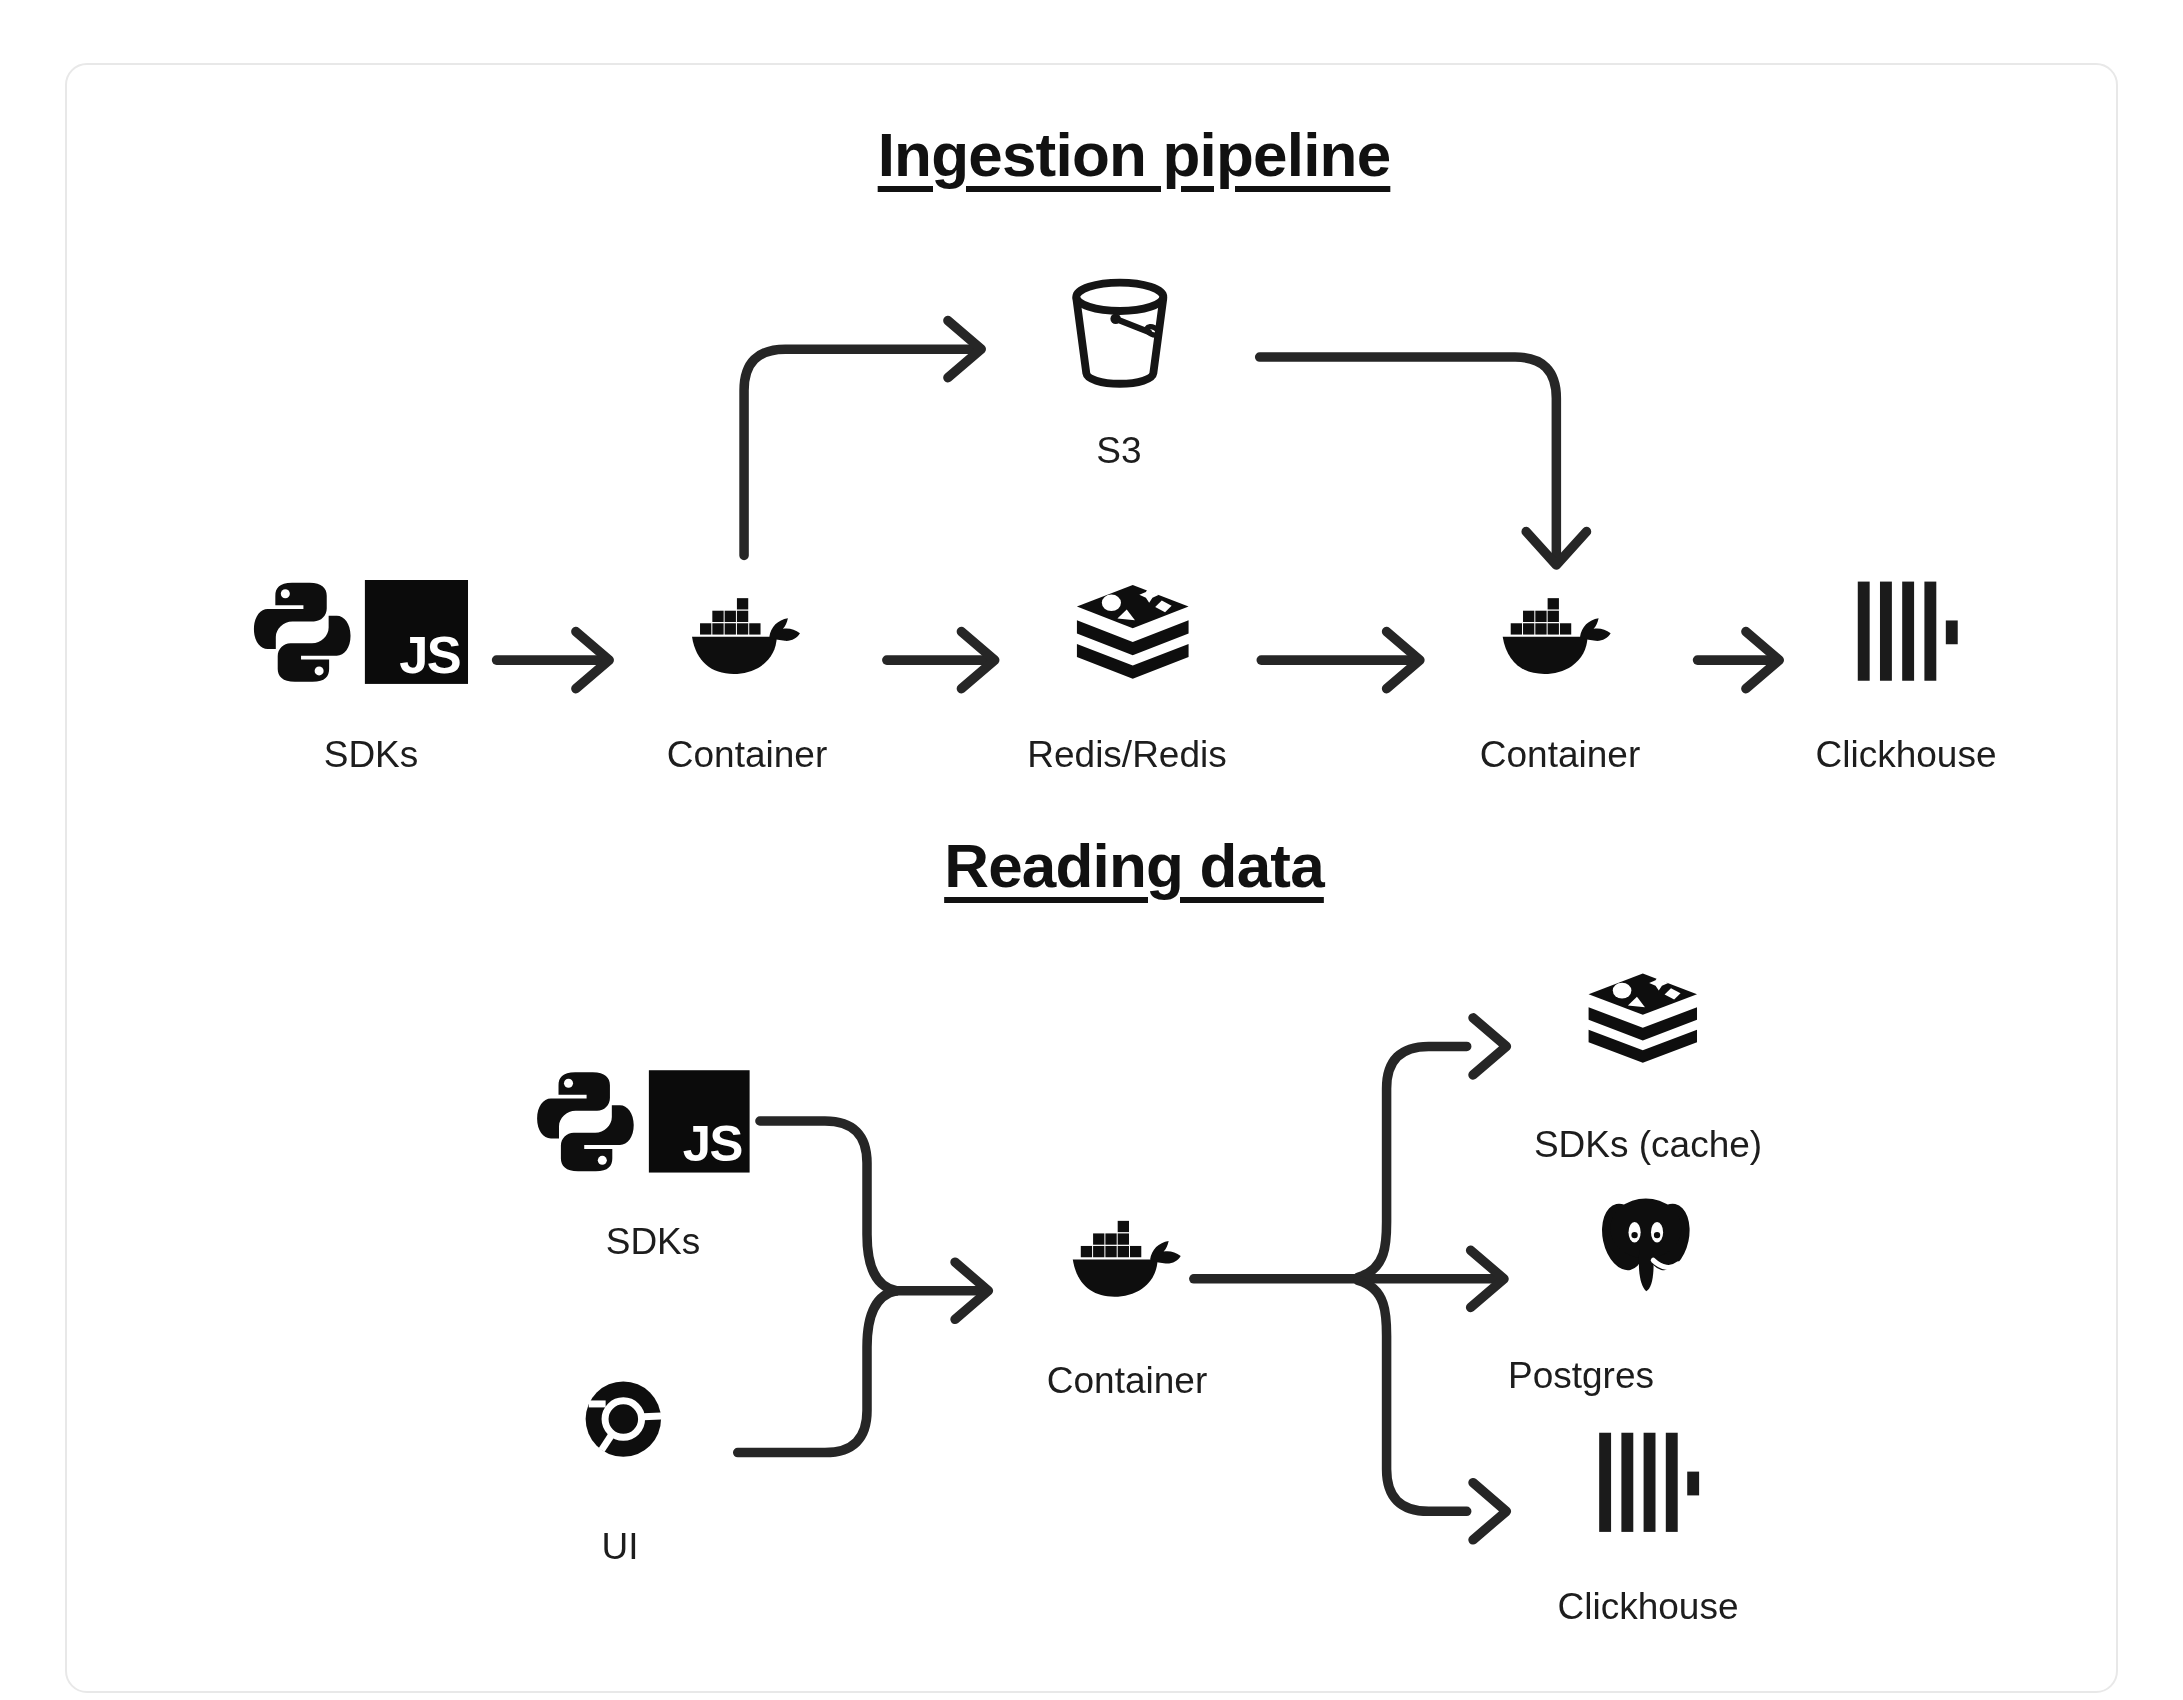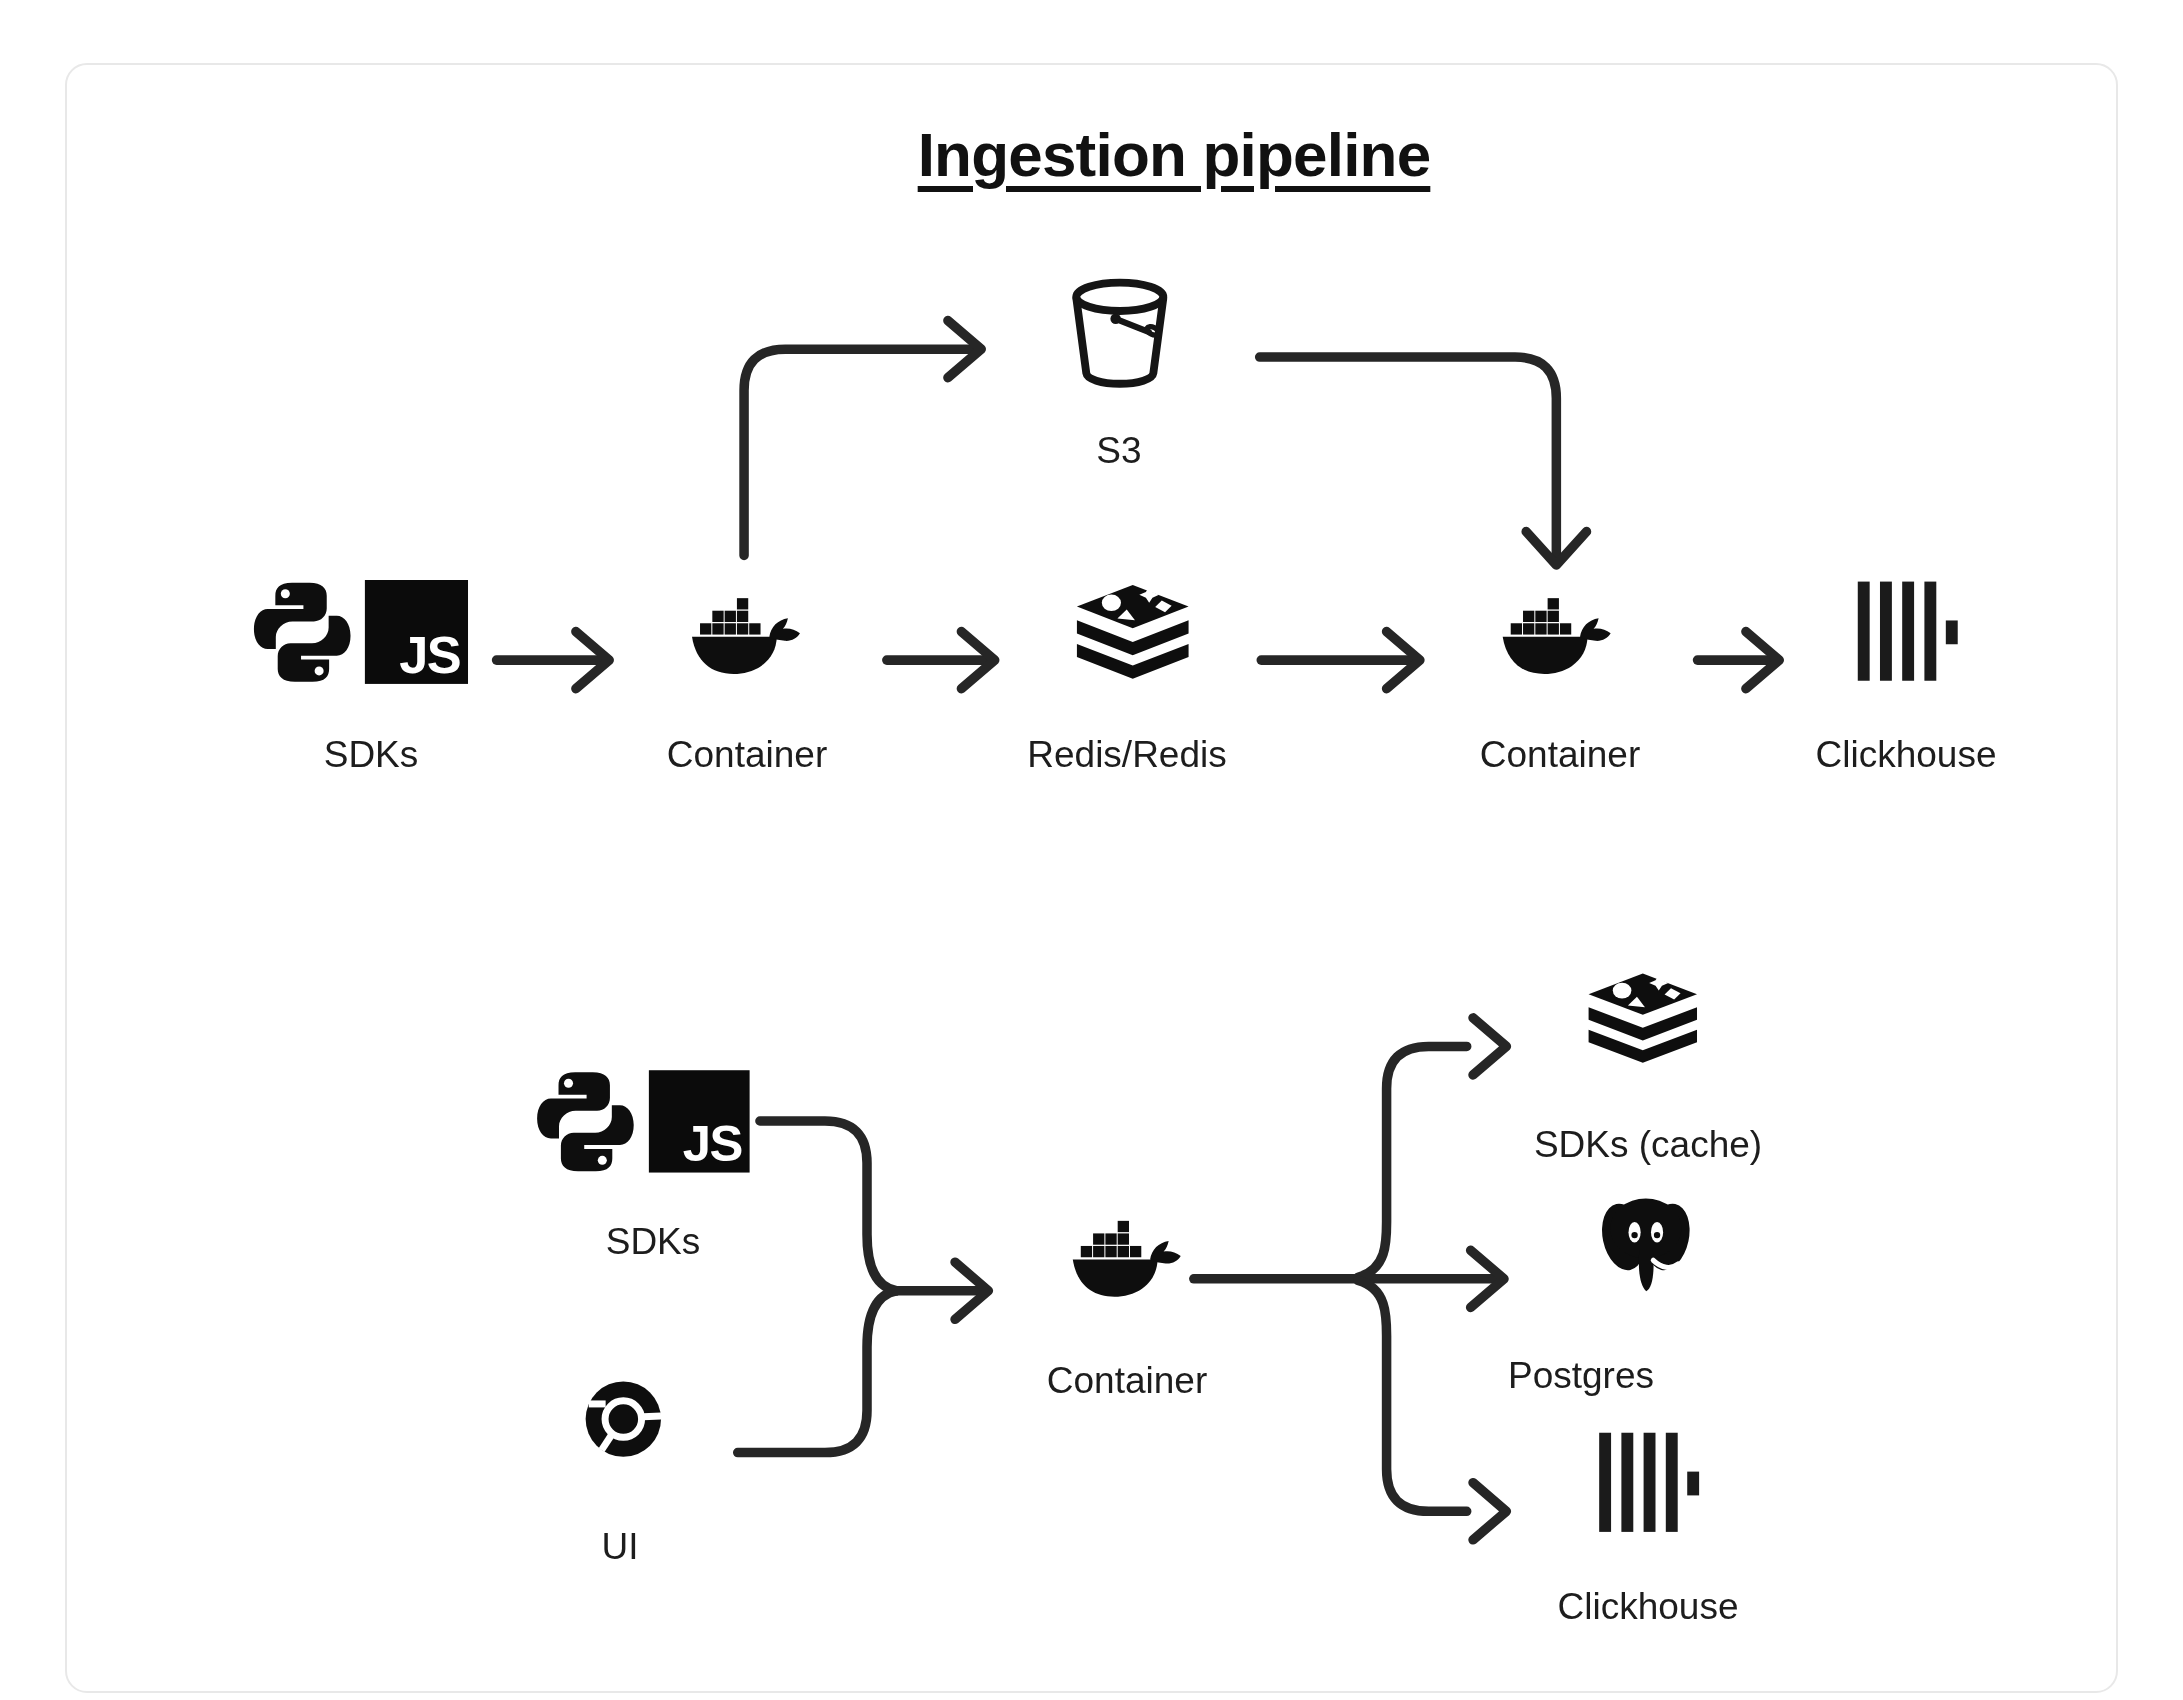--- a/index.html
+++ b/index.html
@@ -10,21 +10,20 @@
   .card{
     position:absolute;left:65px;top:63px;width:2053px;height:1630px;
     border:2.4px solid #e8e8e8;border-radius:22px;background:#ffffff;box-sizing:border-box;
   }
   svg.diagram{position:absolute;left:0;top:0;width:2183px;height:1701px;}
   .title{
     position:absolute;transform:translateX(-50%);white-space:nowrap;
     font-size:62px;font-weight:800;color:#111111;letter-spacing:-0.8px;
     text-decoration:underline;text-decoration-thickness:5.6px;text-underline-offset:9.5px;
     text-decoration-skip-ink:auto;
-    margin-left:40px;
   }
   .node-label{
     position:absolute;transform:translate(-50%,-50%);white-space:nowrap;
     font-size:37px;font-weight:400;color:#1d1d1d;margin-top:42px;
   }
   .stroke-line{fill:none;stroke:#262626;stroke-width:12;stroke-linecap:round;stroke-linejoin:round;}
 </style>
 </head>
 <body>
 
@@ -156,20 +155,21 @@
       </g>
       <use href="#icon-chrome" transform="translate(727,1730) scale(4.9)"></use>
       <use href="#icon-docker" transform="translate(1345.4,1518) scale(6.33)"></use>
       <use href="#icon-redis" transform="translate(1990.6,1213.5) scale(6.7,5.66)"></use>
       <use href="#icon-postgres" transform="translate(2004,1499) scale(5.9)"></use>
       <use href="#icon-clickhouse" transform="translate(2016,1806)"></use>
     </g>
   </svg>
 
   <div class="title" style="left:1134px;top:119px">Ingestion pipeline</div>
+  <div class="title" style="left:1134px;top:830px">Reading data</div>
 
   <div class="node-label" style="left:371px;top:713px">SDKs</div>
   <div class="node-label" style="left:1119px;top:409px">S3</div>
   <div class="node-label" style="left:747px;top:713px">Container</div>
   <div class="node-label" style="left:1127px;top:713px">Redis/Redis</div>
   <div class="node-label" style="left:1560px;top:713px">Container</div>
   <div class="node-label" style="left:1906px;top:713px">Clickhouse</div>
 
   <div class="node-label" style="left:653px;top:1200px">SDKs</div>
   <div class="node-label" style="left:620px;top:1505px">UI</div>

